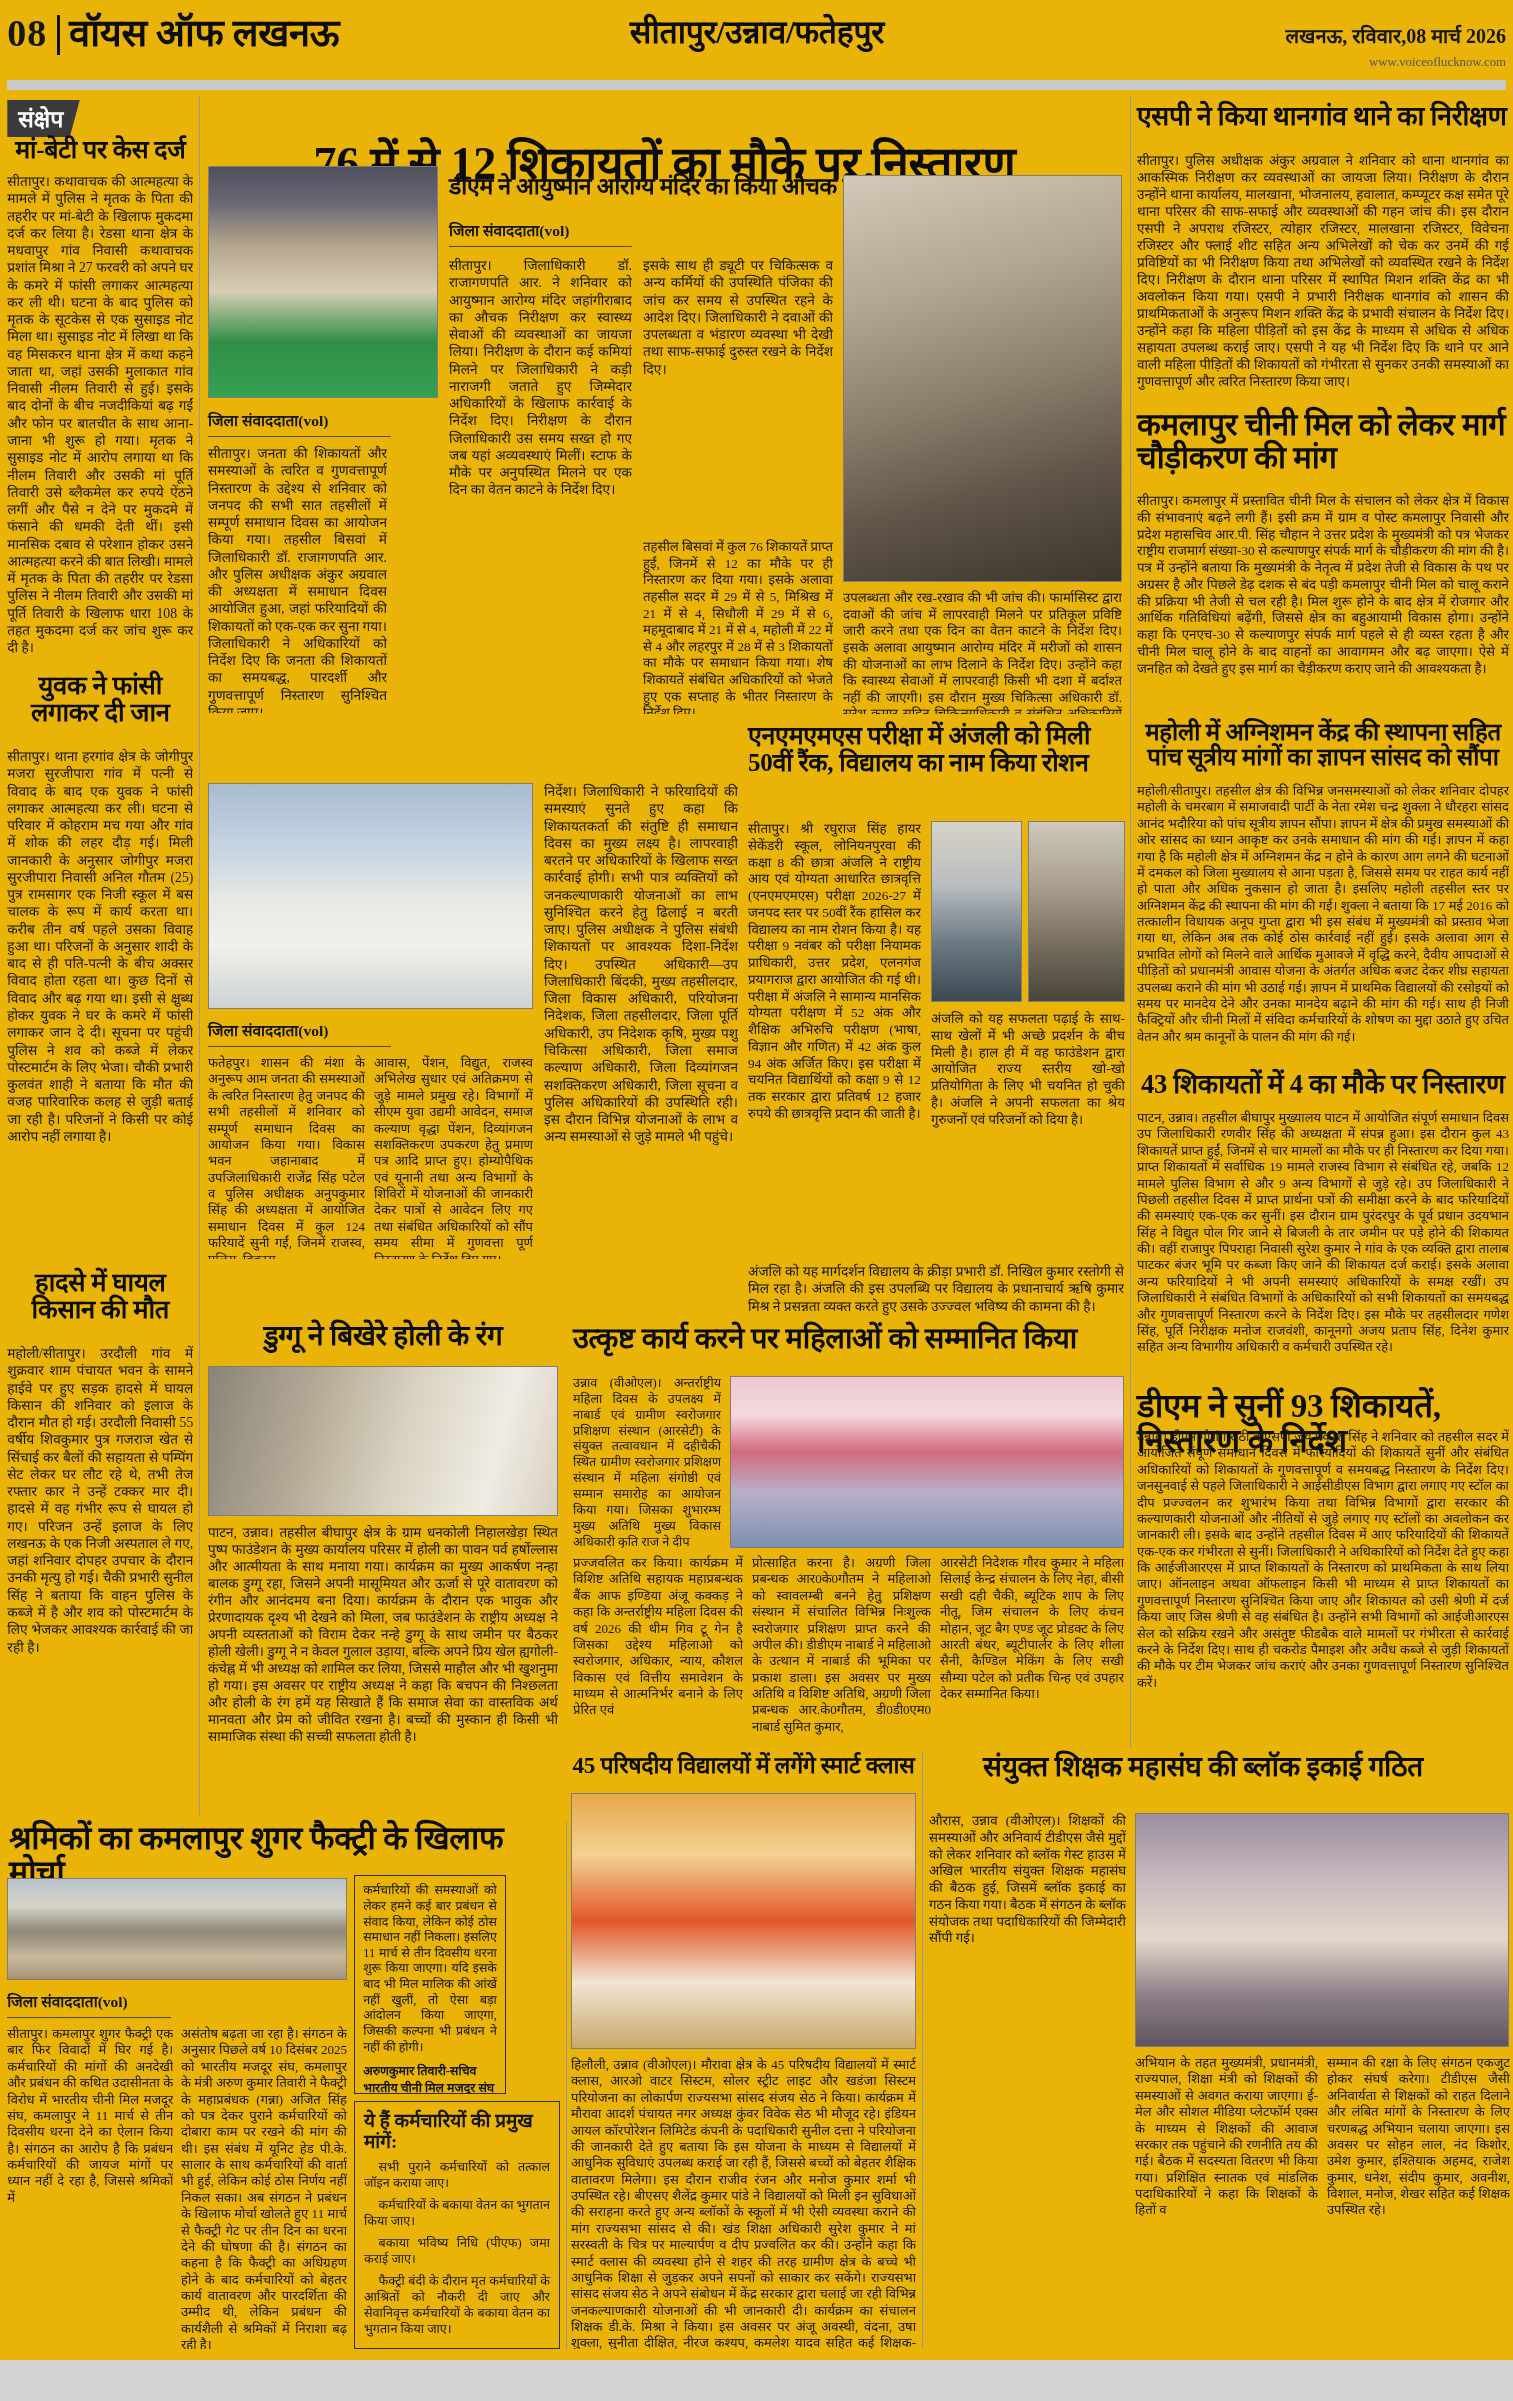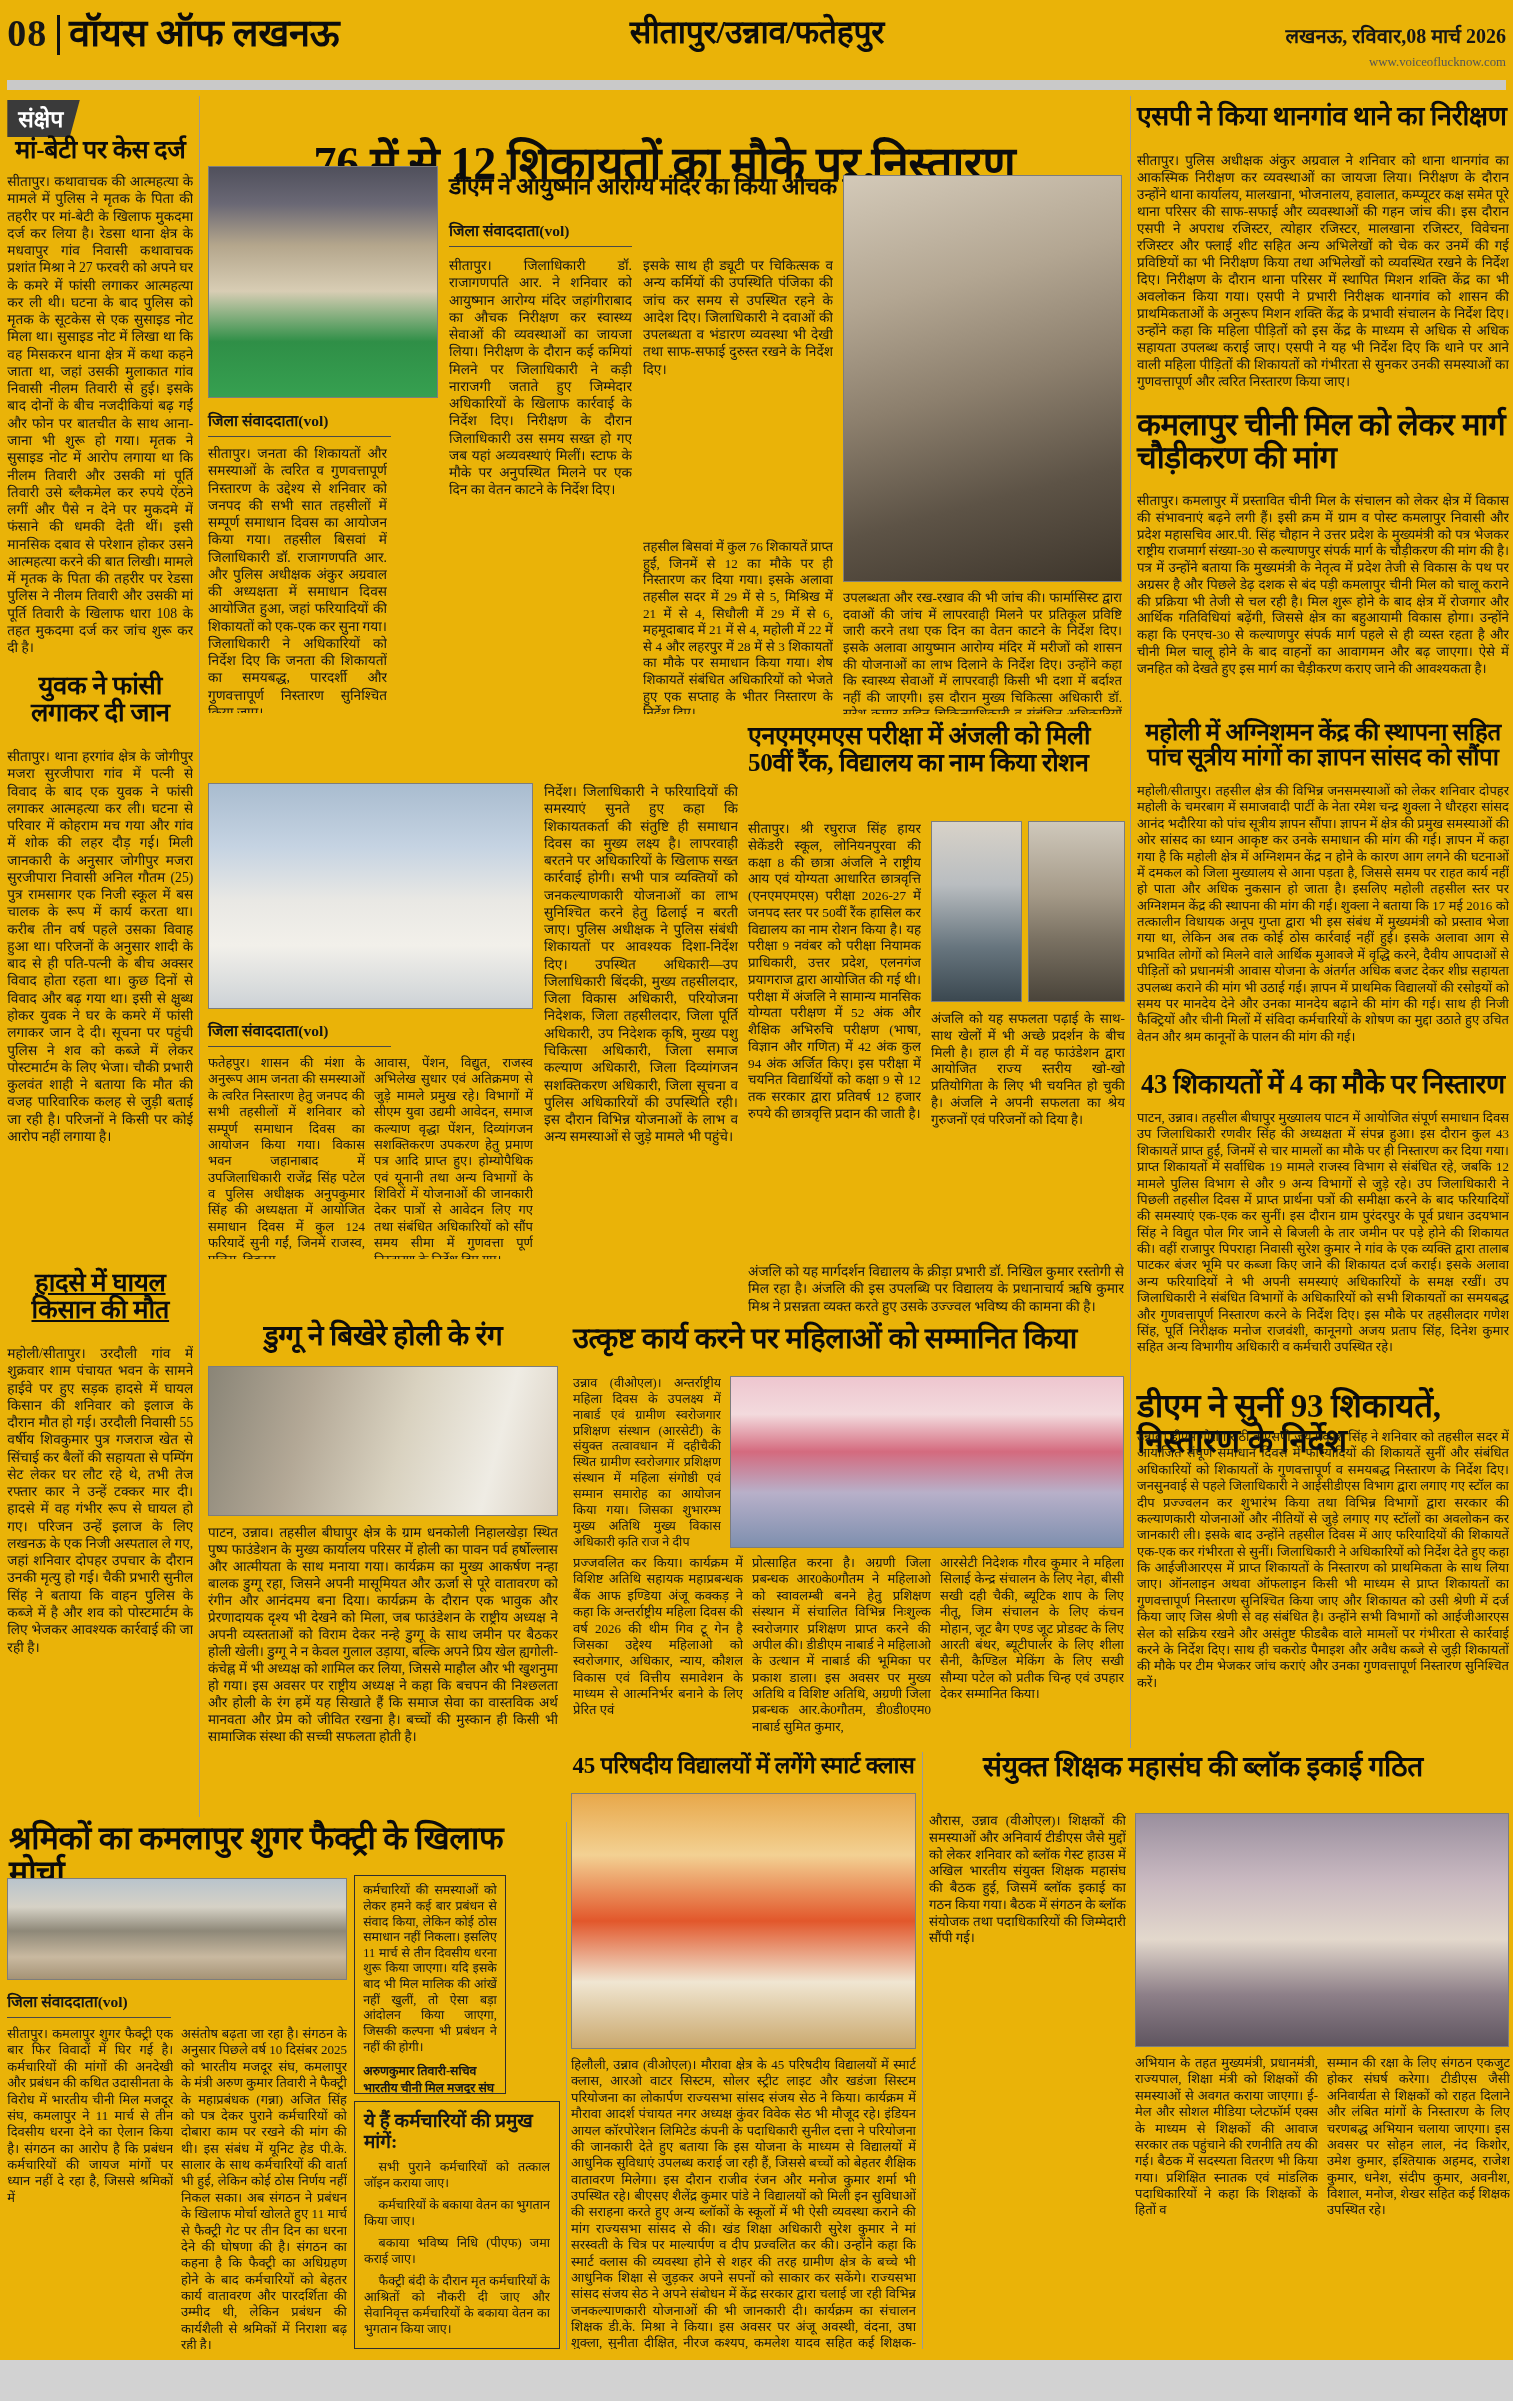--- a/index.html
+++ b/index.html
@@ -41,21 +41,21 @@
   <div class="abs hl" style="left:456px;top:16.4px;width:602px;font-size:32px;text-align:center;">सीतापुर/उन्नाव/फतेहपुर</div>
   <div class="abs" style="left:1123px;top:22px;width:383px;font-size:20px;font-weight:700;text-align:right;">लखनऊ, रविवार,08 मार्च 2026</div>
   <div class="abs" style="left:1123px;top:55px;width:383px;font-size:12.8px;color:#555;text-align:right;">www.voiceoflucknow.com</div>
   <div class="abs grayband" style="left:7.3px;top:80px;width:1499px;height:10px;"></div>
 
   <div class="abs kicker" style="left:7.3px;top:100px;">संक्षेप</div>
   <div class="abs hl" style="left:7.3px;top:137px;width:186px;font-size:25px;text-align:center;">मां-बेटी पर केस दर्ज</div>
   <div class="abs bt" style="left:7.3px;top:173px;width:186px;height:493px;font-size:13.7px;">सीतापुर। कथावाचक की आत्महत्या के मामले में पुलिस ने मृतक के पिता की तहरीर पर मां-बेटी के खिलाफ मुकदमा दर्ज कर लिया है। रेडसा थाना क्षेत्र के मधवापुर गांव निवासी कथावाचक प्रशांत मिश्रा ने 27 फरवरी को अपने घर के कमरे में फांसी लगाकर आत्महत्या कर ली थी। घटना के बाद पुलिस को मृतक के सूटकेस से एक सुसाइड नोट मिला था। सुसाइड नोट में लिखा था कि वह मिसकरन थाना क्षेत्र में कथा कहने जाता था, जहां उसकी मुलाकात गांव निवासी नीलम तिवारी से हुई। इसके बाद दोनों के बीच नजदीकियां बढ़ गईं और फोन पर बातचीत के साथ आना-जाना भी शुरू हो गया। मृतक ने सुसाइड नोट में आरोप लगाया था कि नीलम तिवारी और उसकी मां पूर्ति तिवारी उसे ब्लैकमेल कर रुपये ऐंठने लगीं और पैसे न देने पर मुकदमे में फंसाने की धमकी देती थीं। इसी मानसिक दबाव से परेशान होकर उसने आत्महत्या करने की बात लिखी। मामले में मृतक के पिता की तहरीर पर रेडसा पुलिस ने नीलम तिवारी और उसकी मां पूर्ति तिवारी के खिलाफ धारा 108 के तहत मुकदमा दर्ज कर जांच शुरू कर दी है।</div>
   <div class="abs hl" style="left:7.3px;top:672px;width:186px;font-size:25.6px;text-align:center;">युवक ने फांसी लगाकर दी जान</div>
   <div class="abs bt" style="left:7.3px;top:748px;width:186px;height:511px;font-size:13.7px;">सीतापुर। थाना हरगांव क्षेत्र के जोगीपुर मजरा सुरजीपारा गांव में पत्नी से विवाद के बाद एक युवक ने फांसी लगाकर आत्महत्या कर ली। घटना से परिवार में कोहराम मच गया और गांव में शोक की लहर दौड़ गई। मिली जानकारी के अनुसार जोगीपुर मजरा सुरजीपारा निवासी अनिल गौतम (25) पुत्र रामसागर एक निजी स्कूल में बस चालक के रूप में कार्य करता था। करीब तीन वर्ष पहले उसका विवाह हुआ था। परिजनों के अनुसार शादी के बाद से ही पति-पत्नी के बीच अक्सर विवाद होता रहता था। कुछ दिनों से विवाद और बढ़ गया था। इसी से क्षुब्ध होकर युवक ने घर के कमरे में फांसी लगाकर जान दे दी। सूचना पर पहुंची पुलिस ने शव को कब्जे में लेकर पोस्टमार्टम के लिए भेजा। चौकी प्रभारी कुलवंत शाही ने बताया कि मौत की वजह पारिवारिक कलह से जुड़ी बताई जा रही है। परिजनों ने किसी पर कोई आरोप नहीं लगाया है।</div>
-  <div class="abs hl" style="left:7.3px;top:1269px;width:186px;font-size:25.6px;text-align:center;text-decoration:underline;">हादसे में घायल किसान की मौत</div>
+  <div class="abs hl" style="left:7.3px;top:1269px;width:186px;font-size:25.6px;text-align:center;">हादसे में घायल किसान की मौत</div>
   <div class="abs bt" style="left:7.3px;top:1345px;width:186px;height:471px;font-size:13.7px;">महोली/सीतापुर। उरदौली गांव में शुक्रवार शाम पंचायत भवन के सामने हाईवे पर हुए सड़क हादसे में घायल किसान की शनिवार को इलाज के दौरान मौत हो गई। उरदौली निवासी 55 वर्षीय शिवकुमार पुत्र गजराज खेत से सिंचाई कर बैलों की सहायता से पम्पिंग सेट लेकर घर लौट रहे थे, तभी तेज रफ्तार कार ने उन्हें टक्कर मार दी। हादसे में वह गंभीर रूप से घायल हो गए। परिजन उन्हें इलाज के लिए लखनऊ के एक निजी अस्पताल ले गए, जहां शनिवार दोपहर उपचार के दौरान उनकी मृत्यु हो गई। चैकी प्रभारी सुनील सिंह ने बताया कि वाहन पुलिस के कब्जे में है और शव को पोस्टमार्टम के लिए भेजकर आवश्यक कार्रवाई की जा रही है।</div>
   <div class="abs vrule" style="left:199px;top:96px;height:1721px;"></div>
 
   <div class="abs hl" style="left:208px;top:98px;width:913px;font-size:46px;text-align:center;margin-top:42px;">76 में से 12 शिकायतों का मौके पर निस्तारण</div>
   <div class="abs photo ph-meeting" style="left:208px;top:166px;width:230px;height:232px;"></div>
   <div class="abs byline" style="left:208px;top:409px;width:183px;">जिला संवाददाता(vol)</div>
   <div class="abs bt" style="left:208px;top:445px;width:179px;height:268px;font-size:13.7px;">सीतापुर। जनता की शिकायतों और समस्याओं के त्वरित व गुणवत्तापूर्ण निस्तारण के उद्देश्य से शनिवार को जनपद की सभी सात तहसीलों में सम्पूर्ण समाधान दिवस का आयोजन किया गया। तहसील बिसवां में जिलाधिकारी डॉ. राजागणपति आर. और पुलिस अधीक्षक अंकुर अग्रवाल की अध्यक्षता में समाधान दिवस आयोजित हुआ, जहां फरियादियों की शिकायतों को एक-एक कर सुना गया। जिलाधिकारी ने अधिकारियों को निर्देश दिए कि जनता की शिकायतों का समयबद्ध, पारदर्शी और गुणवत्तापूर्ण निस्तारण सुनिश्चित किया जाए।</div>
 
   <div class="abs hl" style="left:449px;top:175px;width:476px;font-size:23px;">डीएम ने आयुष्मान आरोग्य मंदिर का किया औचक निरीक्षण</div>
   <div class="abs byline" style="left:449px;top:219px;width:183px;">जिला संवाददाता(vol)</div>

